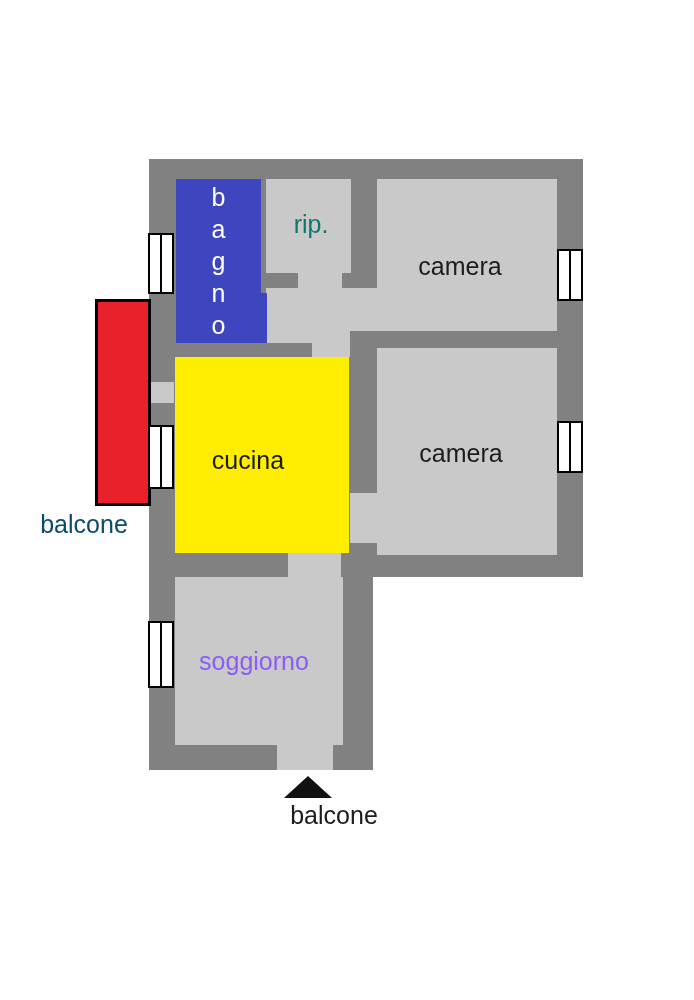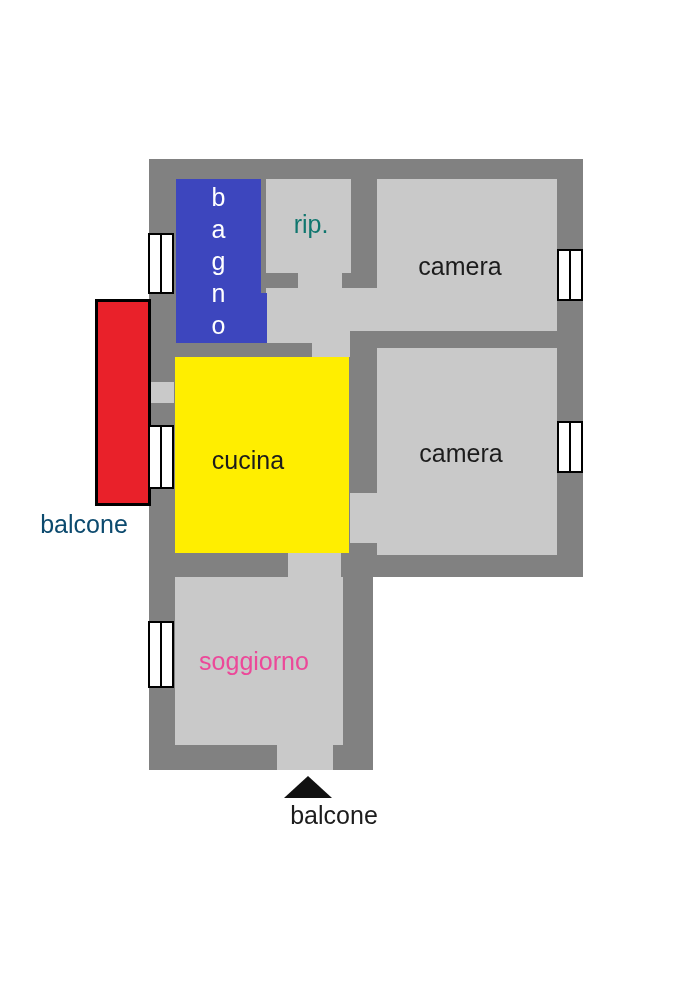--- a/index.html
+++ b/index.html
@@ -112,19 +112,19 @@
   </div>
 
   <div class="room-label" style="left: 311px; top: 224px; color: #0f766e;">rip.</div>
 
   <div class="room-label" style="left: 460px; top: 266px; color: rgb(28, 28, 28);">camera</div>
 
   <div class="room-label" style="left: 461px; top: 453px; color: rgb(28, 28, 28);">camera</div>
 
   <div class="room-label" style="left: 248px; top: 460px; color: rgb(28, 28, 28);">cucina</div>
 
-  <div class="room-label" style="left: 254px; top: 661px; color: #ec4899;">soggiorno</div>
+  <div class="room-label" style="left: 254px; top: 661px; color: #8b5cf6;">soggiorno</div>
 
   <div class="room-label" style="left: 84px; top: 524px; color: #0c4a6e;">balcone</div>
 
   <div class="room-label" style="left: 334px; top: 815px; color: rgb(28, 28, 28);">balcone</div>
 
 </div>
 
 </body></html>

